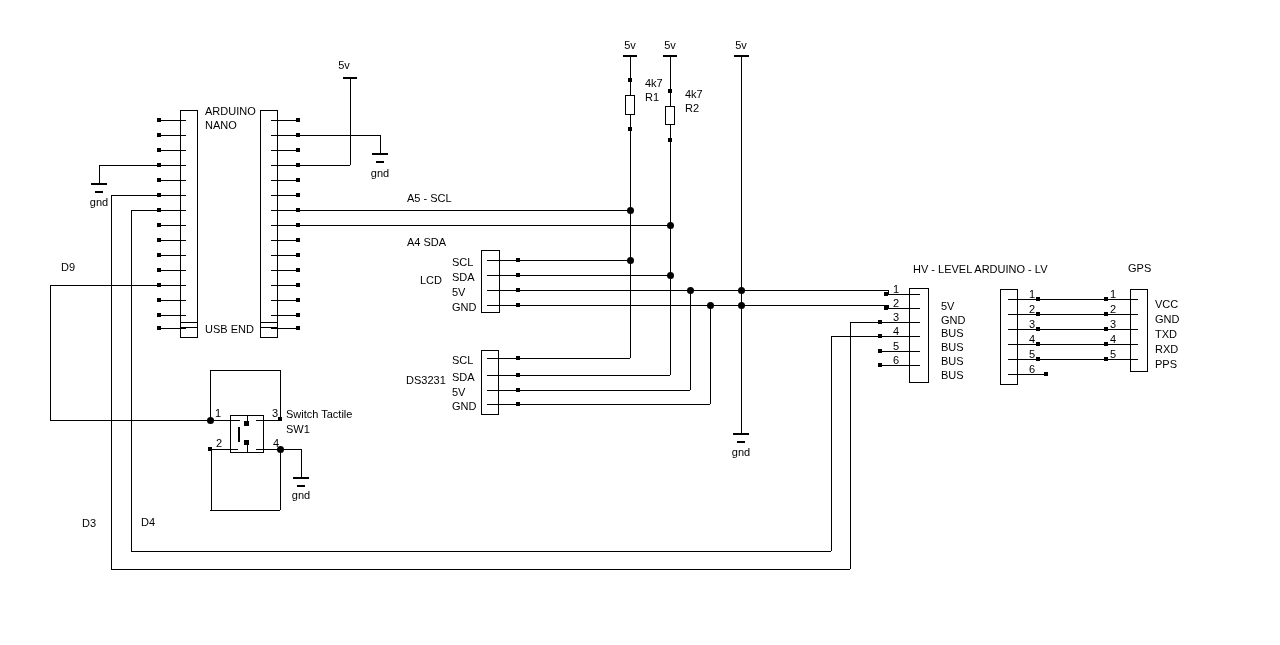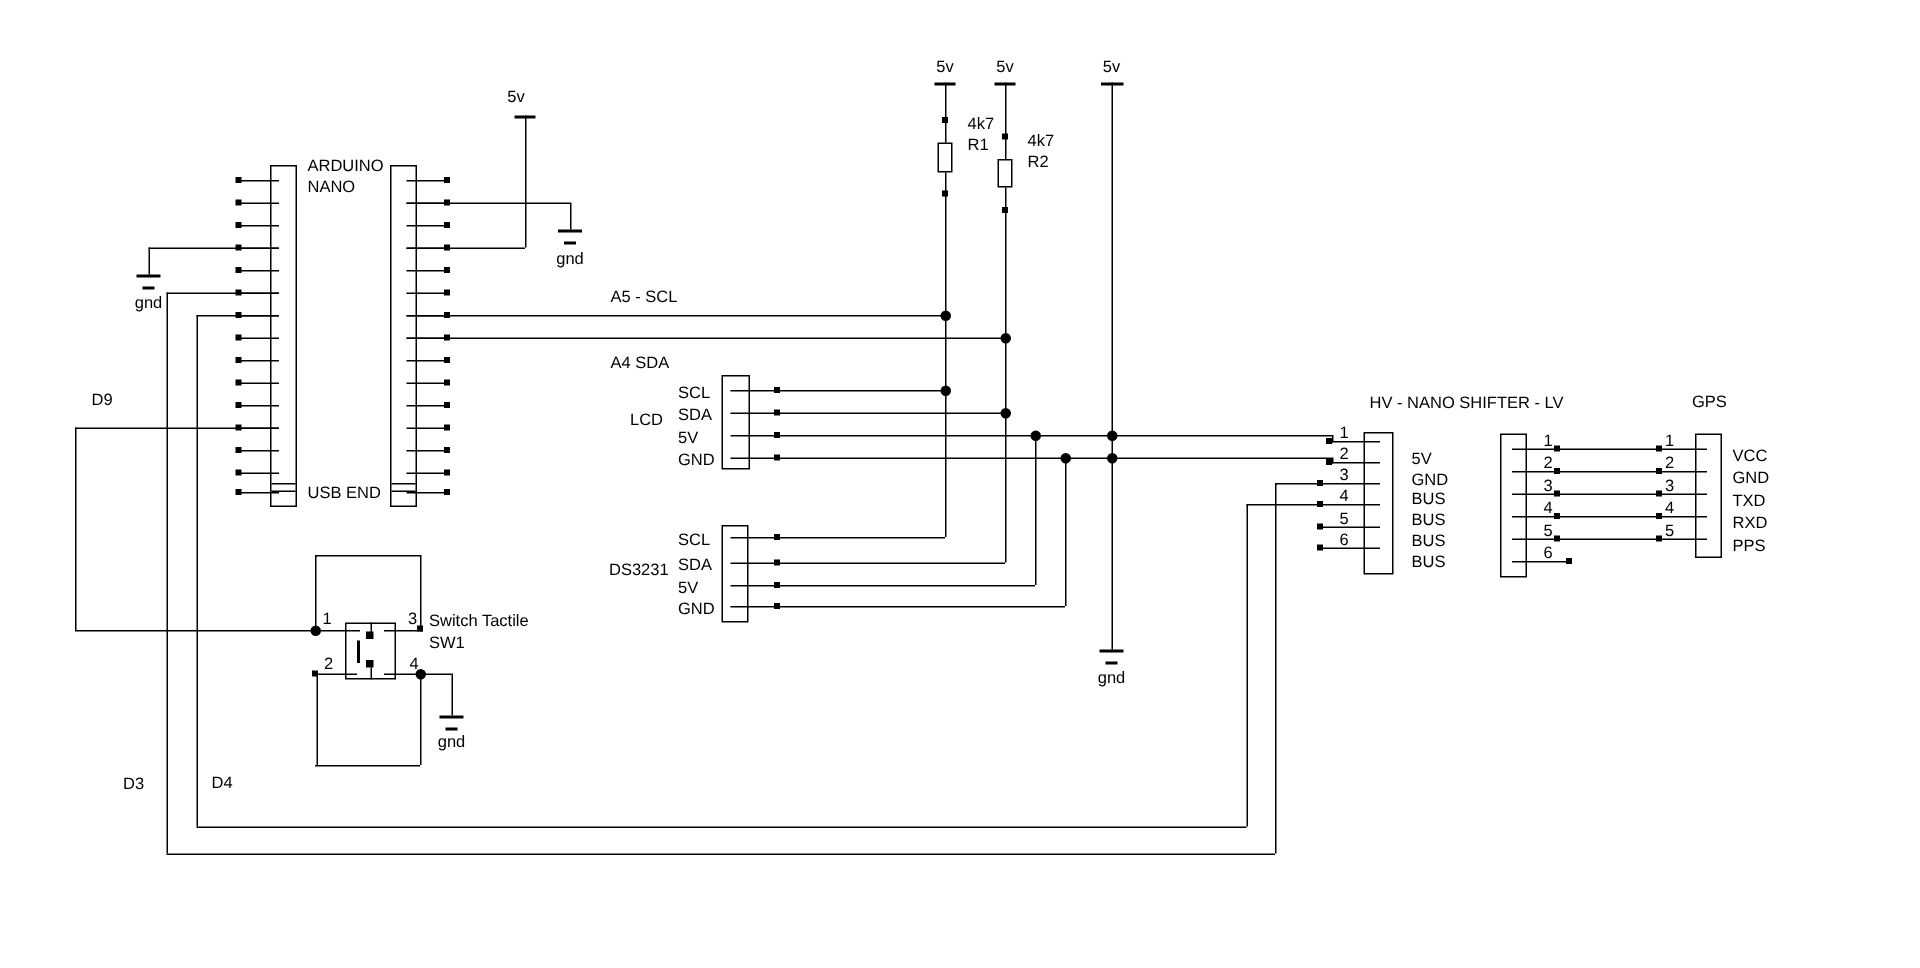--- a/index.html
+++ b/index.html
@@ -56,21 +56,21 @@
   <div class="t" style="left:452px;top:386px;">5V</div>
   <div class="t" style="left:452px;top:400px;">GND</div>
 
   <div class="t" style="left:286px;top:408px;">Switch Tactile</div>
   <div class="t" style="left:286px;top:423px;">SW1</div>
   <div class="t" style="left:215px;top:407px;">1</div>
   <div class="t" style="left:272px;top:407px;">3</div>
   <div class="t" style="left:216px;top:437px;">2</div>
   <div class="t" style="left:273px;top:437px;">4</div>
 
-  <div class="t" style="left:913px;top:263px;">HV - NANO SHIFTER - LV</div>
+  <div class="t" style="left:913px;top:263px;">HV - LEVEL ARDUINO - LV</div>
   <div class="t" style="left:1128px;top:262px;">GPS</div>
 <div class="box" style="left: 180px; top: 110px; width: 18px; height: 228px;"></div>
     <div class="box" style="left: 260px; top: 110px; width: 18px; height: 228px;"></div>
     <div class="box" style="left: 481px; top: 250px; width: 19px; height: 63px;"></div>
     <div class="box" style="left: 481px; top: 350px; width: 18px; height: 65px;"></div>
     <div class="box" style="left: 909px; top: 288px; width: 20px; height: 95px;"></div>
     <div class="box" style="left: 1000px; top: 289px; width: 18px; height: 96px;"></div>
     <div class="box" style="left: 1130px; top: 289px; width: 18px; height: 83px;"></div>
     <div class="box" style="left: 230px; top: 415px; width: 34px; height: 38px;"></div>
     <div class="box" style="left: 625px; top: 95px; width: 10px; height: 20px;"></div>

